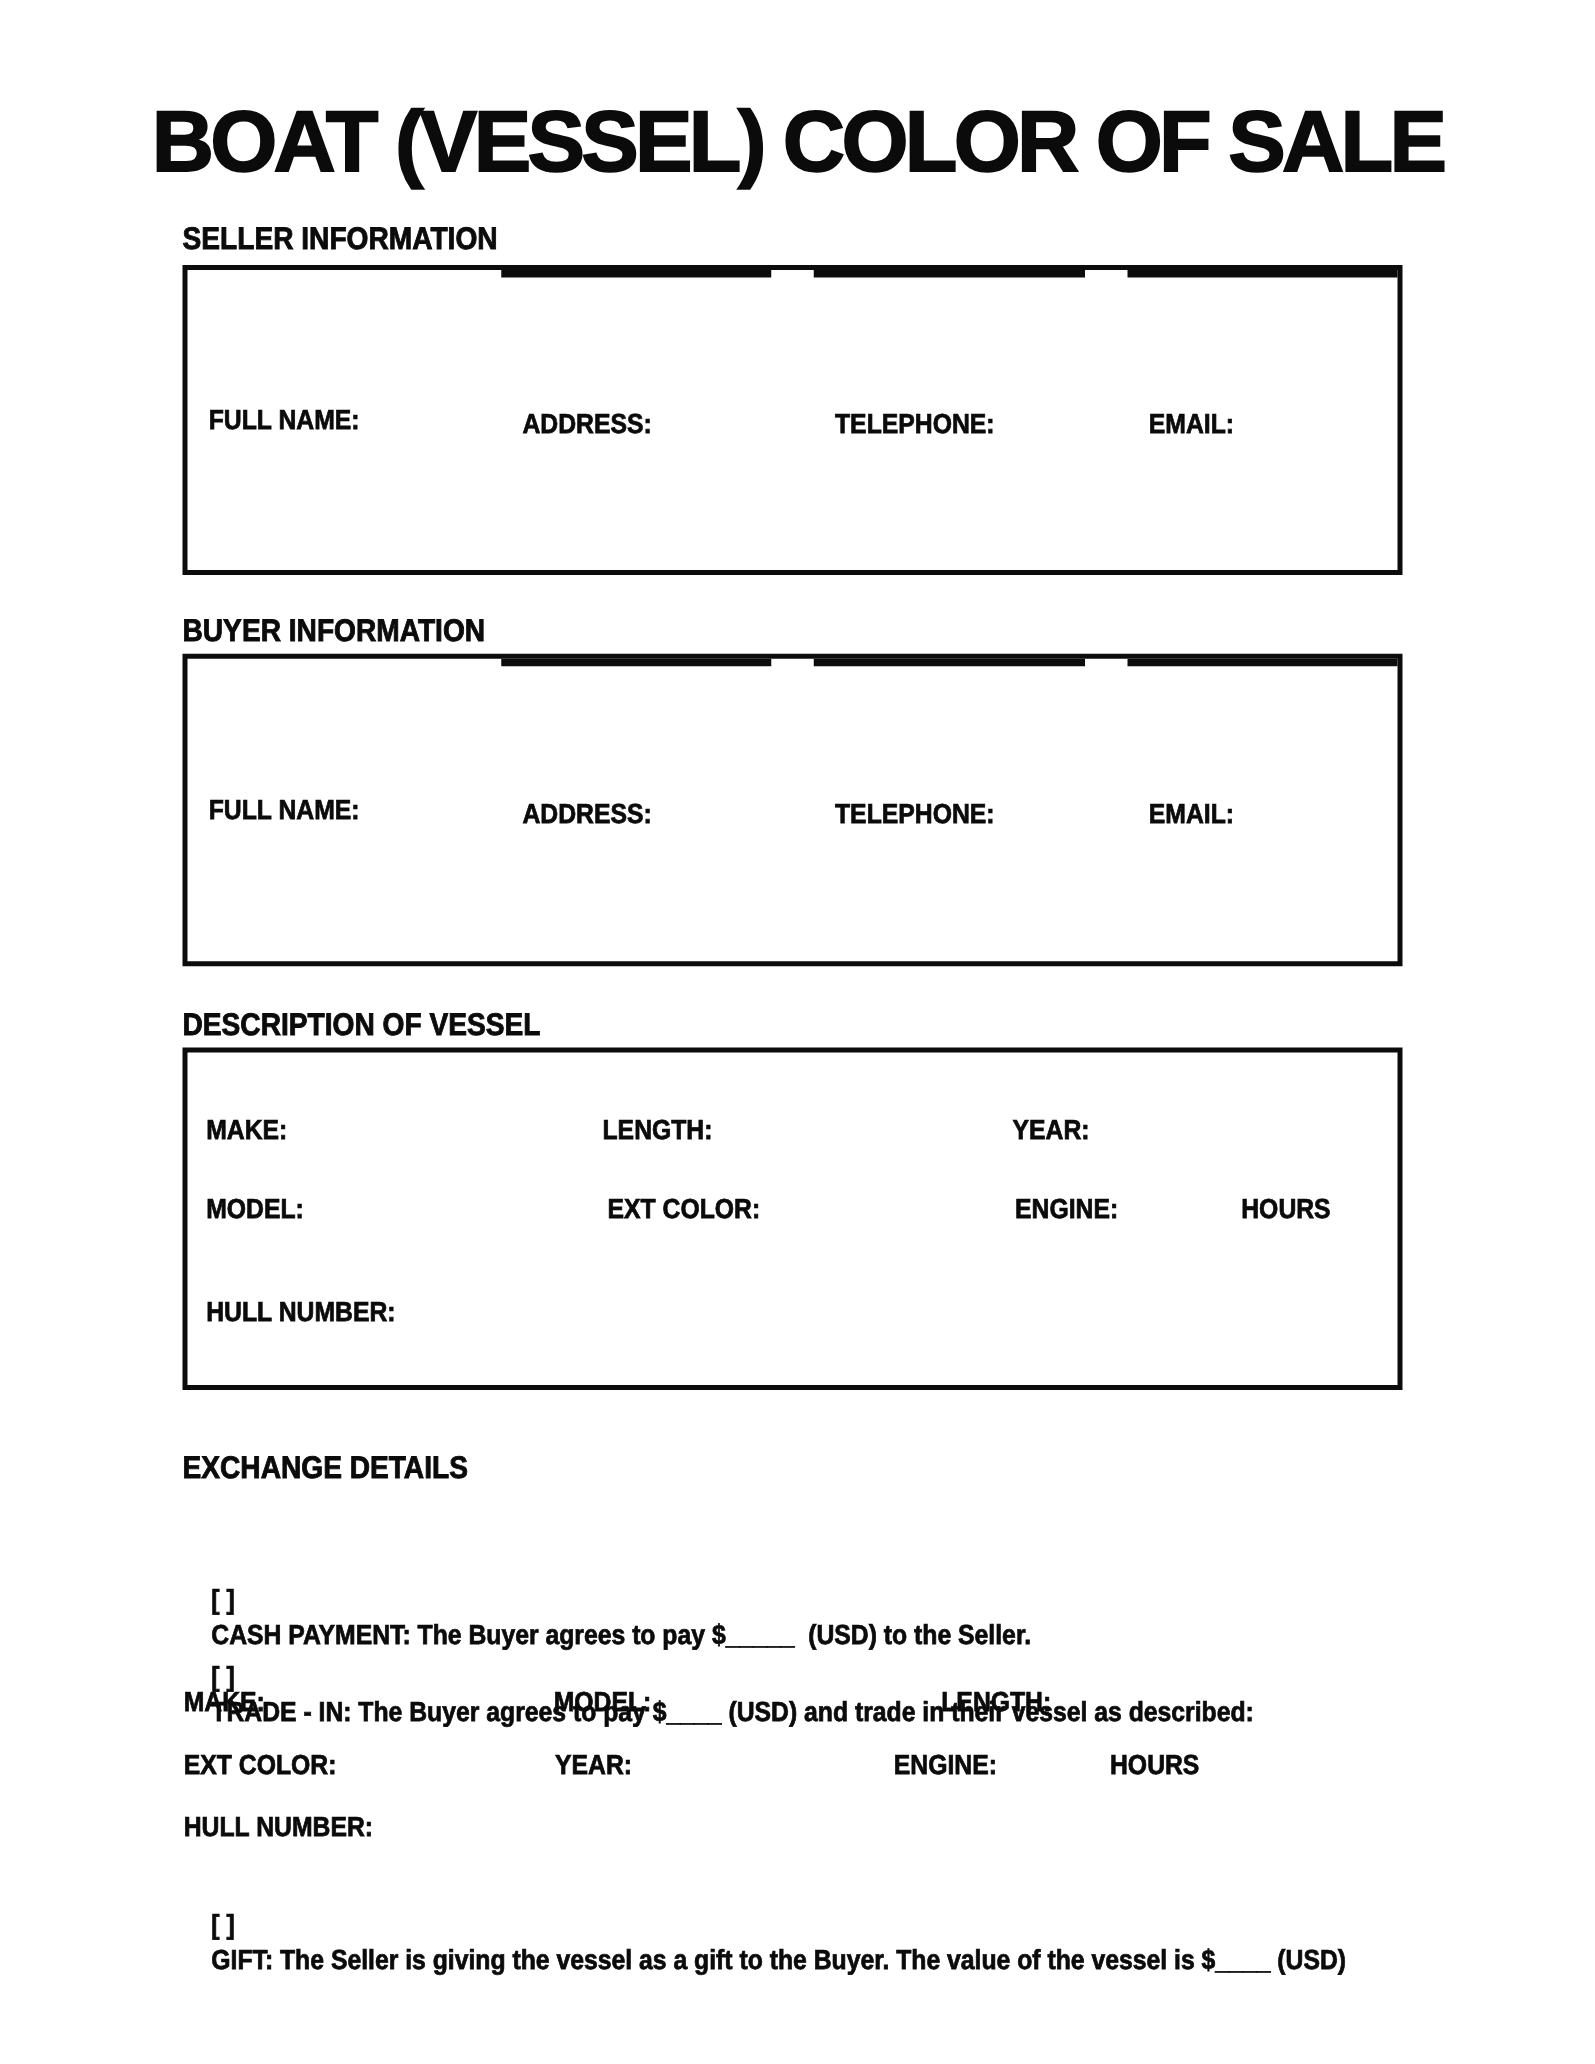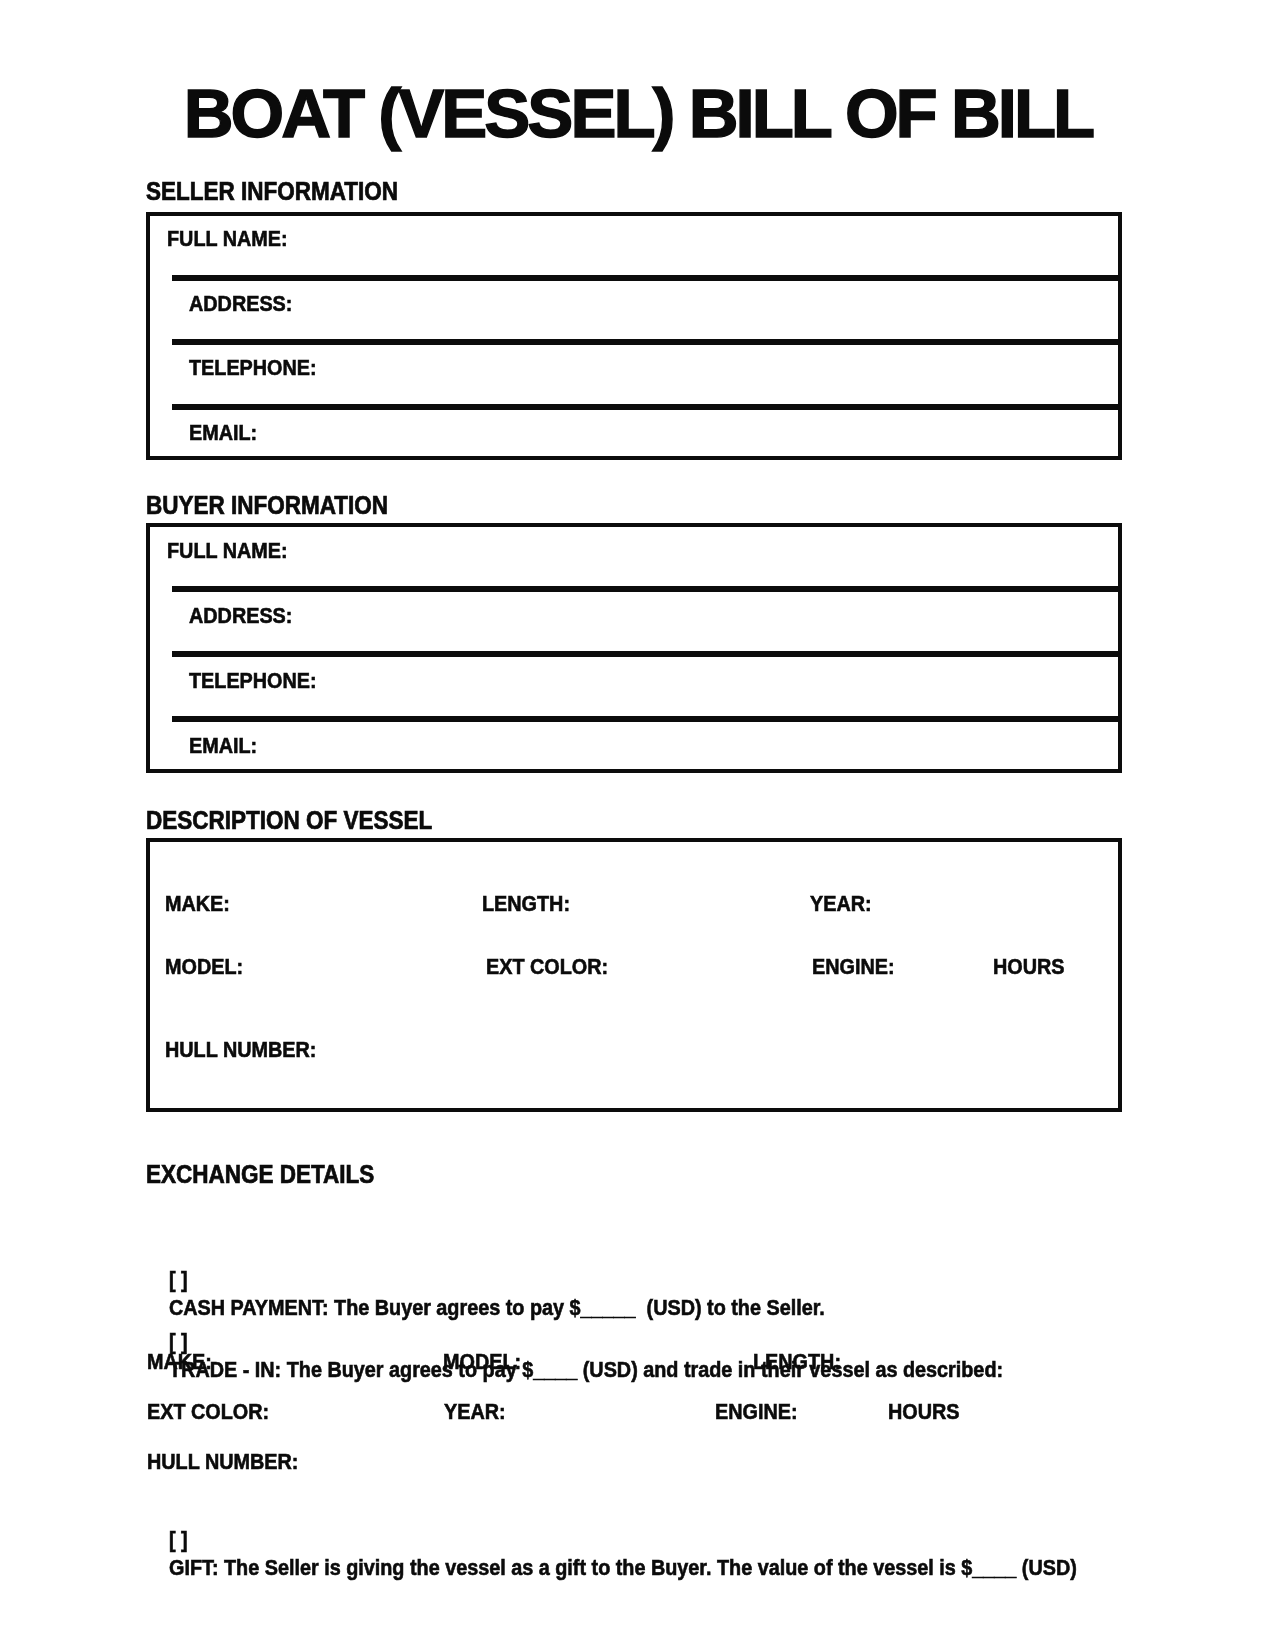--- a/index.html
+++ b/index.html
@@ -13,21 +13,21 @@
     font-size:69px;line-height:80px;letter-spacing:-3px;
     -webkit-text-stroke:1.4px #0b0b0b;white-space:nowrap;
   }
   .shead{
     position:absolute;left:146px;font-size:25px;line-height:30px;
     -webkit-text-stroke:.7px #0b0b0b;transform:scaleX(.9);transform-origin:left center;
     white-space:nowrap;
   }
   .tbox{
     position:absolute;left:146px;width:976px;border:4px solid #0c0c0c;
-    box-sizing:border-box;display:flex;flex-direction:column;background:#fff;gap:12px;
+    box-sizing:border-box;display:flex;background:#fff;gap:12px;
   }
   .trow{flex:1;display:flex;align-items:center;padding-left:17px;}
   .trow + .trow{border-top:6px solid #0c0c0c;margin-left:22px;}
   .lbl{
     font-size:22px;line-height:28px;display:inline-block;
     -webkit-text-stroke:.6px #0b0b0b;transform:scaleX(.9);transform-origin:left center;
     white-space:pre;
   }
   .vbox{
     position:absolute;left:146px;top:838px;width:976px;height:274px;
@@ -40,21 +40,21 @@
     white-space:pre;
   }
   .cb{margin-right:7px;display:inline-block;}
   .xfield{position:absolute;height:28px;}
 </style>
 </head>
 <body>
 
 <div class="page">
 
-  <div class="title">BOAT (VESSEL) BILL OF BILL</div>
+  <div class="title">BOAT (VESSEL) COLOR OF SALE</div>
 
   <div class="shead" style="top:176px;">SELLER INFORMATION</div>
   <div class="tbox" style="top:212px;height:248px;">
     <div class="trow">
       <span class="lbl">FULL NAME:</span>
     </div>
     <div class="trow">
       <span class="lbl">ADDRESS:</span>
     </div>
     <div class="trow">

